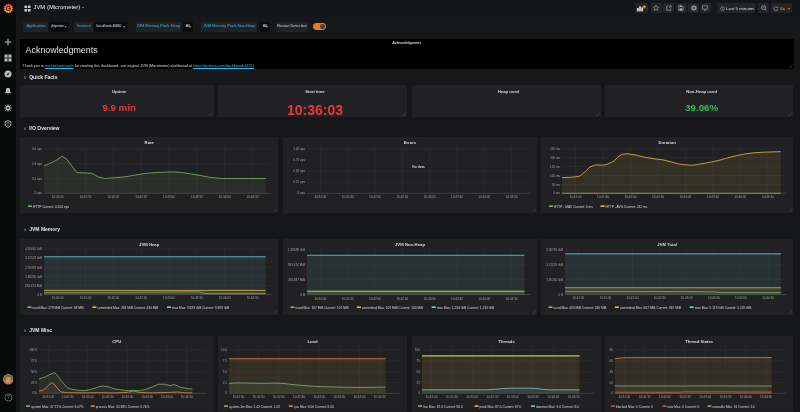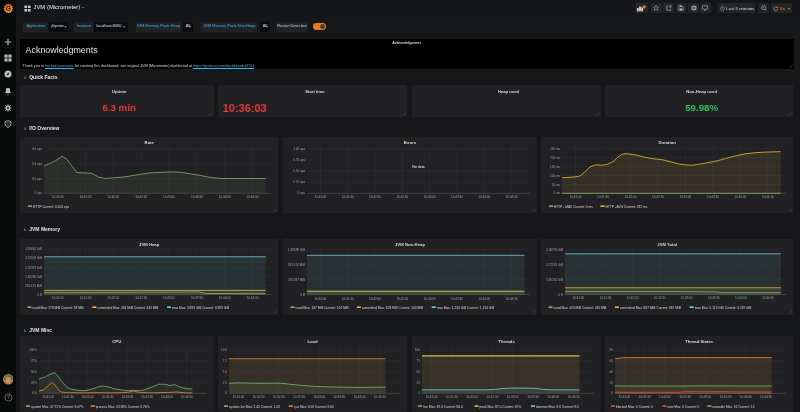--- a/index.html
+++ b/index.html
@@ -134,41 +134,41 @@
       <div style="text-align:center;font-size:3.3px;font-weight:bold;color:#d8d9da;padding-top:1.6px">Acknowledgments</div>
       <div style="margin-left:5.6px;margin-top:0.6px;font-size:8.9px;color:#e0e0e0">Acknowledgments</div>
       <div style="margin-left:2.6px;margin-top:8.2px;font-size:3.7px;color:#d8d9da">Thank you to <span style="color:#3bb8ea;text-decoration:underline">michael-weirauch</span> for creating this dashboard; see original JVM (Micrometer) dashboard at <span style="color:#3bb8ea;text-decoration:underline">https://grafana.com/dashboards/4701</span></div>
       <svg style="position:absolute;right:0;bottom:0" width="6" height="6">
         <line x1="1.5" y1="5" x2="5" y2="1.5" stroke="#45484d" stroke-width="0.8"></line>
       </svg>
     </div>
 <div style="position:absolute;left:23.5px;top:74.2px;color:#e0e1e3;font-size:5.0px;font-weight:bold"><span style="display:inline-block;color:#9fa3a8;font-weight:normal;font-size:4.4px">∨</span><span style="margin-left:2.5px">Quick Facts</span></div>
 <div style="position:absolute;left:20px;top:85.3px;width:193.7px;height:32.1px;background:#212124">
       <div style="text-align:center;font-size:4.2px;font-weight:bold;color:#d8d9da;padding-top:3.4px;padding-left:4.6px">Uptime</div>
-      <div style="text-align:center;font-size:9.7px;font-weight:bold;color:#e8383c;margin-top:8.6px;padding-left:4.6px">6.3 min</div>
+      <div style="text-align:center;font-size:9.7px;font-weight:bold;color:#e8383c;margin-top:8.6px;padding-left:4.6px">9.9 min</div>
       <svg style="position:absolute;right:0;bottom:0" width="6" height="6">
         <line x1="1.5" y1="5" x2="5" y2="1.5" stroke="#45484d" stroke-width="0.8"></line>
       </svg>
     </div>
 <div style="position:absolute;left:218.1px;top:85.3px;width:189.1px;height:32.1px;background:#212124">
       <div style="text-align:center;font-size:4.2px;font-weight:bold;color:#d8d9da;padding-top:3.4px;padding-left:4.6px">Start time</div>
-      <div style="font-size:11px;font-weight:bold;color:#e8383c;margin-top:8.6px;padding-left:4.6px">10:36:03</div>
+      <div style="text-align:center;font-size:14px;font-weight:bold;color:#e8383c;margin-top:8.6px;padding-left:4.6px">10:36:03</div>
       <svg style="position:absolute;right:0;bottom:0" width="6" height="6">
         <line x1="1.5" y1="5" x2="5" y2="1.5" stroke="#45484d" stroke-width="0.8"></line>
       </svg>
     </div>
 <div style="position:absolute;left:411.6px;top:85.3px;width:189.2px;height:32.1px;background:#212124">
       <div style="text-align:center;font-size:4.2px;font-weight:bold;color:#d8d9da;padding-top:3.4px;padding-left:4.6px">Heap used</div>
       <svg style="position:absolute;right:0;bottom:0" width="6" height="6">
         <line x1="1.5" y1="5" x2="5" y2="1.5" stroke="#45484d" stroke-width="0.8"></line>
       </svg>
     </div>
 <div style="position:absolute;left:605.2px;top:85.3px;width:188.3px;height:32.1px;background:#212124">
       <div style="text-align:center;font-size:4.2px;font-weight:bold;color:#d8d9da;padding-top:3.4px;padding-left:4.6px">Non-Heap used</div>
-      <div style="text-align:center;font-size:9.7px;font-weight:bold;color:#2ec153;margin-top:8.6px;padding-left:4.6px">59.98%</div>
+      <div style="text-align:center;font-size:9.7px;font-weight:bold;color:#2ec153;margin-top:8.6px;padding-left:4.6px">39.06%</div>
       <svg style="position:absolute;right:0;bottom:0" width="6" height="6">
         <line x1="1.5" y1="5" x2="5" y2="1.5" stroke="#45484d" stroke-width="0.8"></line>
       </svg>
     </div>
 <div style="position:absolute;left:23.5px;top:124.5px;color:#e0e1e3;font-size:5.0px;font-weight:bold"><span style="display:inline-block;color:#9fa3a8;font-weight:normal;font-size:4.4px">∨</span><span style="margin-left:2.5px">I/O Overview</span></div>
 <svg style="position:absolute;left:20px;top:137.2px" width="258.3" height="76.2" viewBox="0 0 258.3 76.2">
       <rect x="0" y="0" width="258.3" height="76.2" fill="#212124"></rect>
       <text x="129.2" y="6.8" text-anchor="middle" font-size="4.25" font-weight="bold" fill="#d8d9da" font-family="Liberation Sans, sans-serif">Rate</text>
       <line x1="24" y1="56.30" x2="251.3" y2="56.30" stroke="#4a4d51" stroke-width="0.7"></line>
       <text x="22" y="57.50" text-anchor="end" font-size="3.05" fill="#a0a4a9" font-family="Liberation Sans, sans-serif">0 ops</text>

